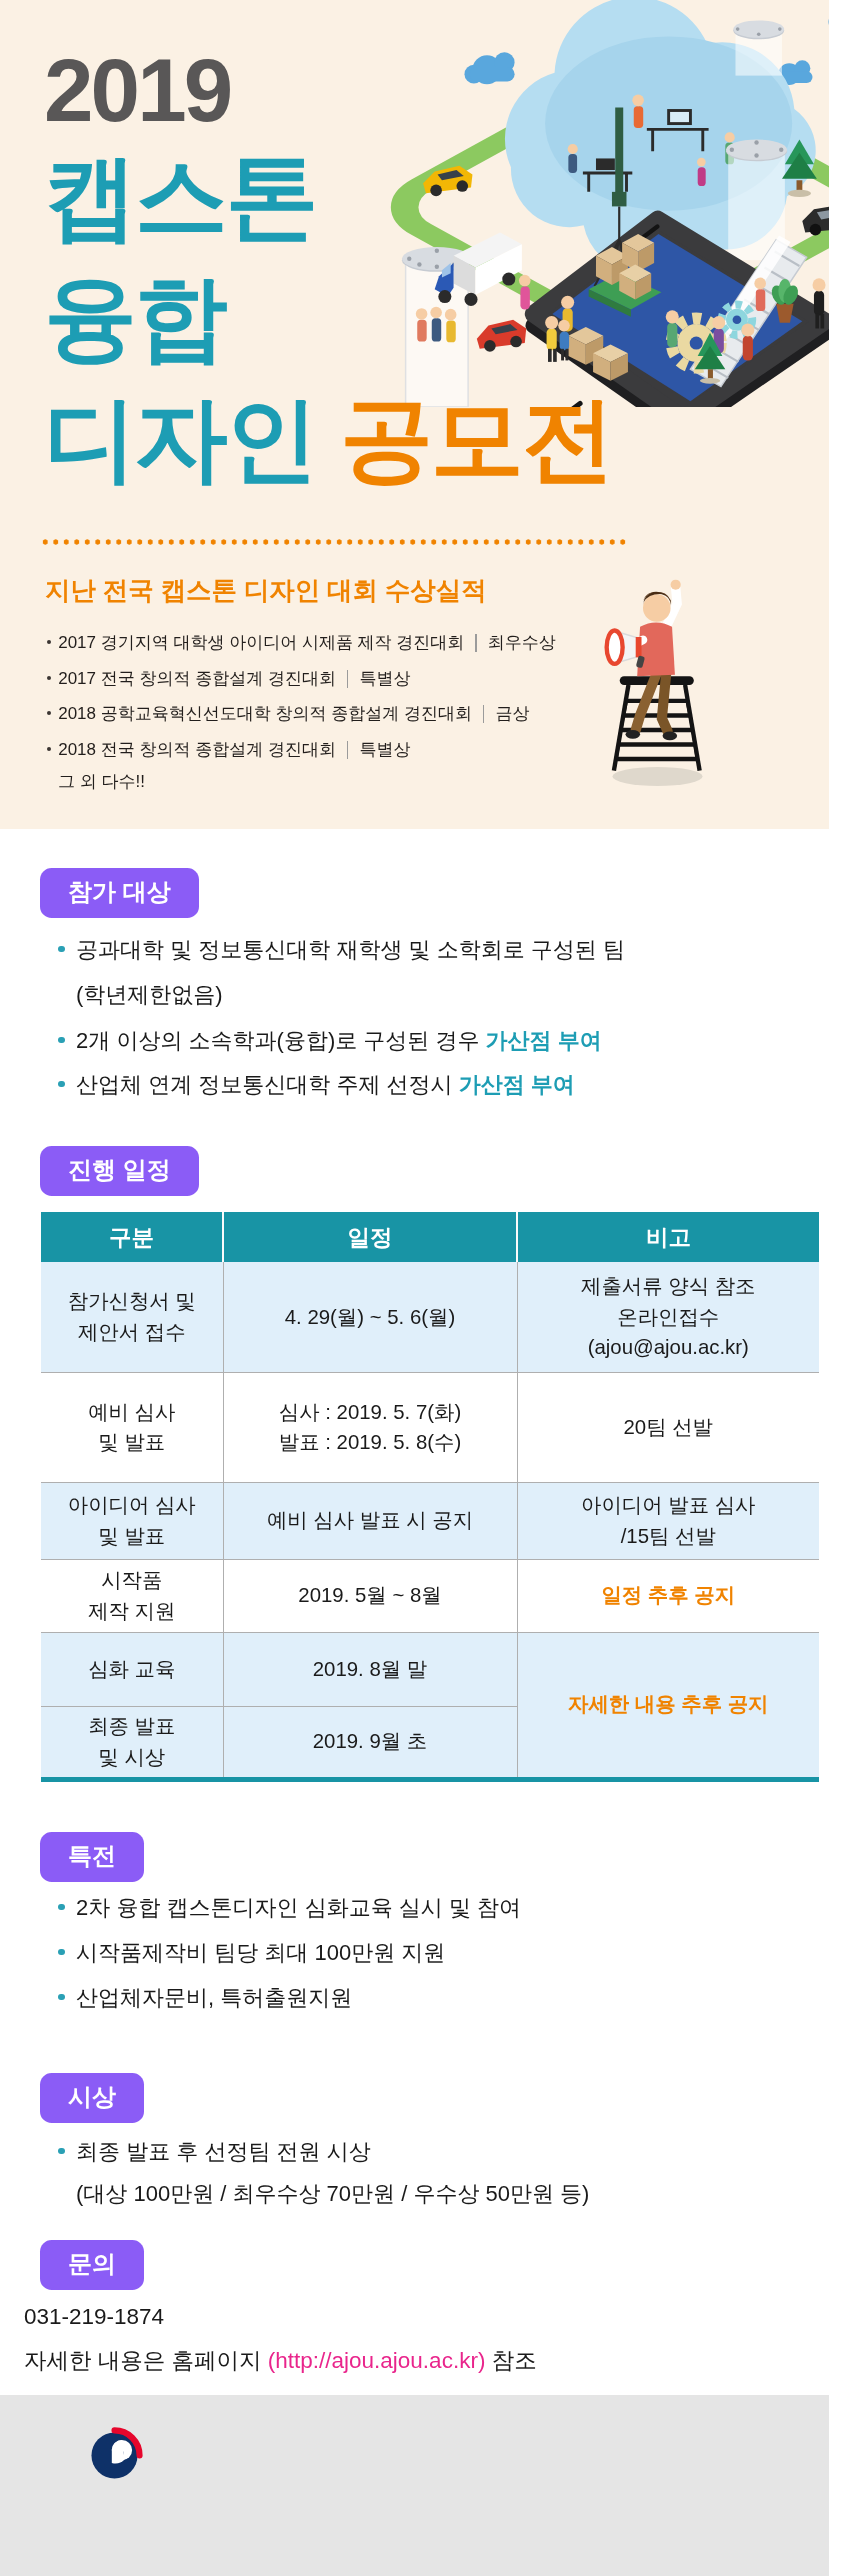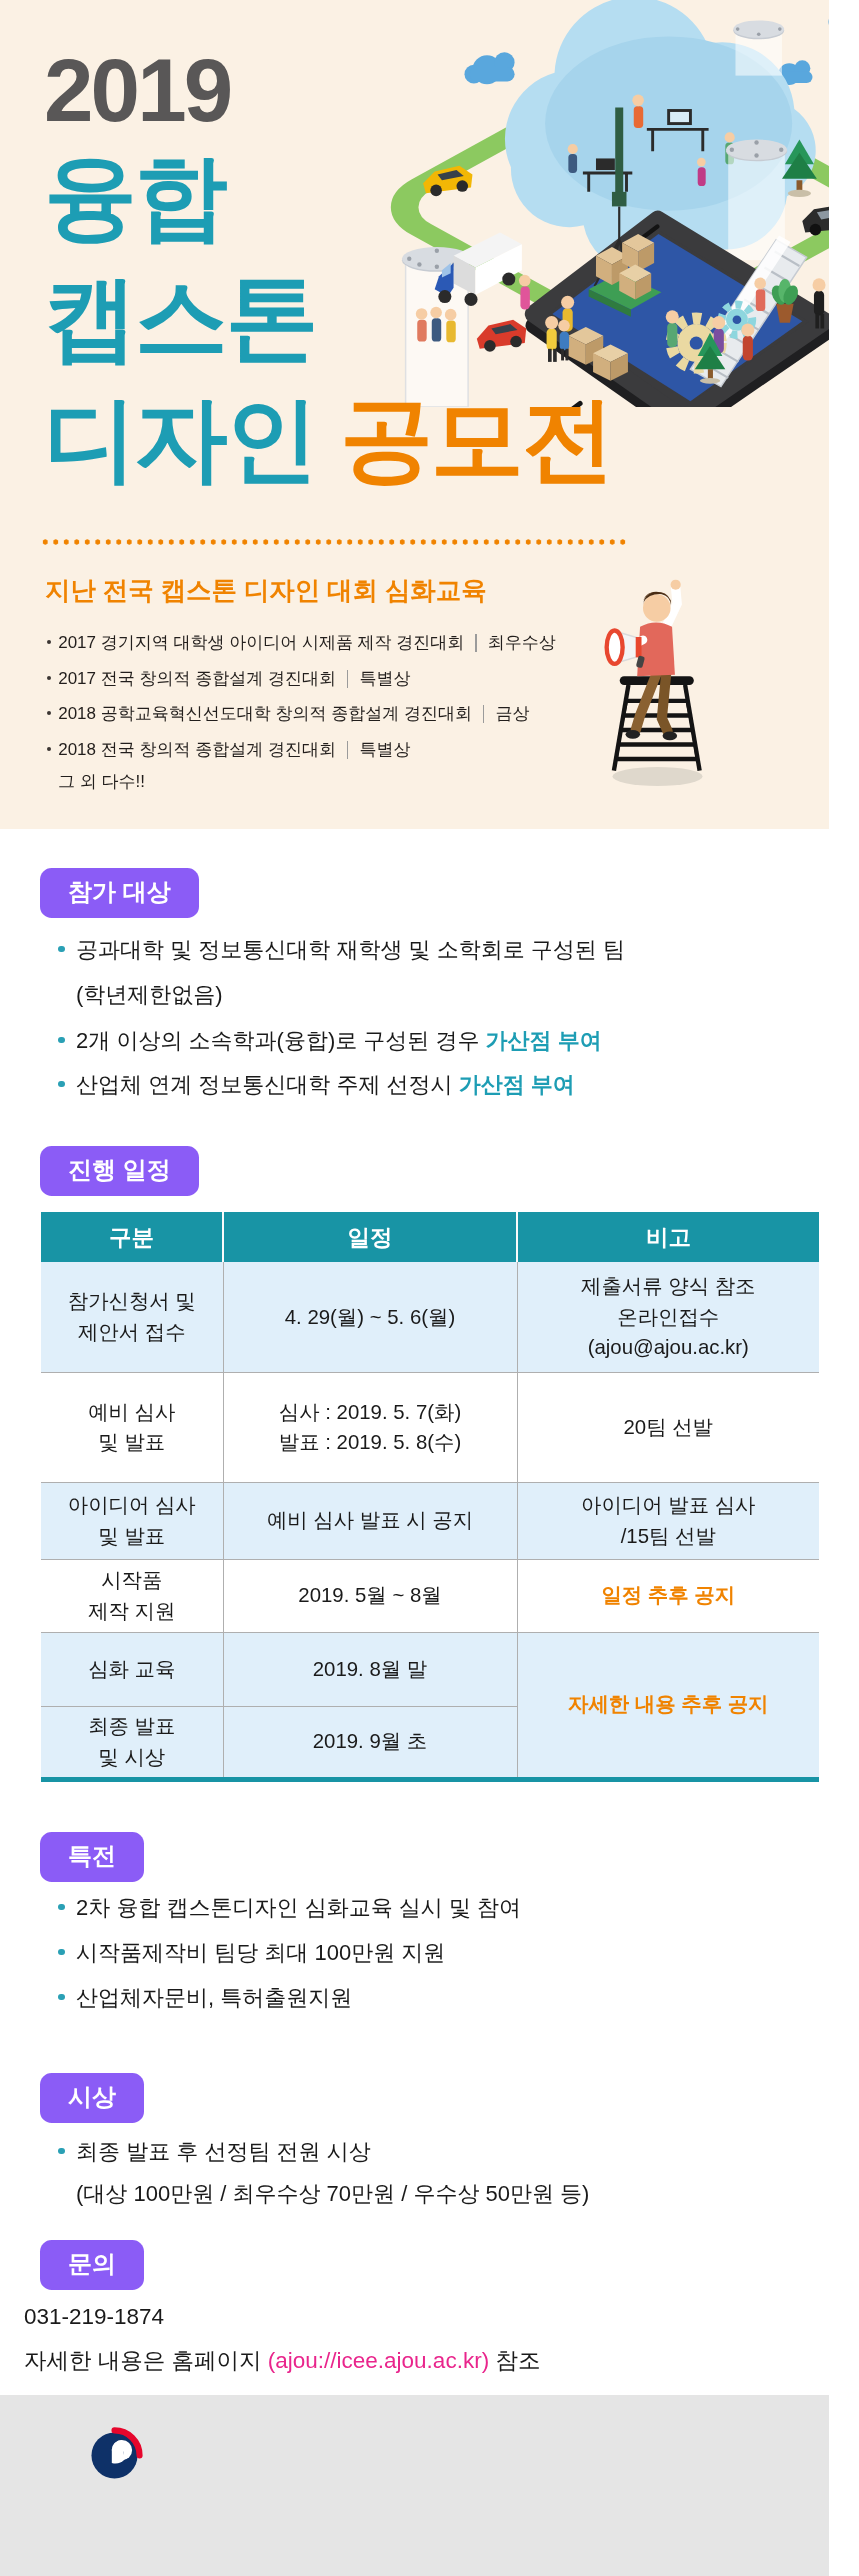--- a/index.html
+++ b/index.html
@@ -299,28 +299,28 @@
     <g>
       <rect x="600" y="400" width="14" height="34" rx="6" fill="#1f1f1f"></rect>
         <circle cx="607" cy="392" r="9" fill="#F6CDA4"></circle>
       <rect x="602" y="432" width="5" height="20" fill="#1f1f1f"></rect>
         <rect x="609" y="432" width="5" height="20" fill="#1f1f1f"></rect>
     </g>
   </svg>
 
   <div id="title-block">
     <div class="t-year">2019</div>
+    <div class="t-line t-teal">캡스톤</div>
     <div class="t-line t-teal">융합</div>
-    <div class="t-line t-teal">캡스톤</div>
     <div class="t-line"><span class="t-teal">디자인</span> <span class="t-orange">공모전</span></div>
   </div>
 
   <div id="dotted-line"></div>
 
-  <div id="awards-heading">지난 전국 캡스톤 디자인 대회 심화교육</div>
+  <div id="awards-heading">지난 전국 캡스톤 디자인 대회 수상실적</div>
   <div class="aw" style="top:631px"><span class="adot"></span><span>2017 경기지역 대학생 아이디어 시제품 제작 경진대회</span><span class="abar"></span><span>최우수상</span></div>
   <div class="aw" style="top:667px"><span class="adot"></span><span>2017 전국 창의적 종합설계 경진대회</span><span class="abar"></span><span>특별상</span></div>
   <div class="aw" style="top:702px"><span class="adot"></span><span>2018 공학교육혁신선도대학 창의적 종합설계 경진대회</span><span class="abar"></span><span>금상</span></div>
   <div class="aw" style="top:738px"><span class="adot"></span><span>2018 전국 창의적 종합설계 경진대회</span><span class="abar"></span><span>특별상</span></div>
   <div class="aw" style="top:770px;left:58px">그 외 다수!!</div>
 
   <svg id="mega-illu" viewBox="0 0 172 296">
     <ellipse cx="86" cy="276" rx="62" ry="13" fill="#DFD8CC"></ellipse>
     <g stroke="#141414" stroke-width="6" fill="none">
       <path d="M46 150 L26 268"></path>
@@ -441,21 +441,21 @@
   <div class="wb" style="top:1893px"><span class="tdot"></span><span>2차 융합 캡스톤디자인 심화교육 실시 및 참여</span></div>
   <div class="wb" style="top:1938px"><span class="tdot"></span><span>시작품제작비 팀당 최대 100만원 지원</span></div>
   <div class="wb" style="top:1983px"><span class="tdot"></span><span>산업체자문비, 특허출원지원</span></div>
 
   <div class="badge" style="top:2073px">시상</div>
   <div class="wb" style="top:2137px"><span class="tdot"></span><span>최종 발표 후 선정팀 전원 시상</span></div>
   <div class="wb indent" style="top:2179px">(대상 100만원 / 최우수상 70만원 / 우수상 50만원 등)</div>
 
   <div class="badge" style="top:2240px">문의</div>
   <div class="plain" style="top:2304px">031-219-1874</div>
-  <div class="plain" style="top:2345px"><span>자세한 내용은 홈페이지 </span><span class="pink">(ajou://icee.ajou.ac.kr)</span><span> 참조</span></div>
+  <div class="plain" style="top:2345px"><span>자세한 내용은 홈페이지 </span><span class="pink">(http://ajou.ajou.ac.kr)</span><span> 참조</span></div>
 
   <div id="footer"></div>
 
   <svg id="motie" viewBox="0 0 90 90" style="width:61px;height:61px;">
     <circle cx="45" cy="45" r="34" fill="#0E3168"></circle>
     <path d="M45 8 A37 37 0 0 1 82 45" stroke="#E6062C" stroke-width="9" fill="none" stroke-linecap="round"></path>
     <circle cx="56" cy="37" r="15" fill="#FFFFFF"></circle>
     <circle cx="51" cy="43" r="8" fill="#0E3168"></circle>
     <path d="M56 22 A15 15 0 0 0 41 37 L41 56 A20 20 0 0 0 60 51" fill="#FFFFFF"></path>
   </svg>

